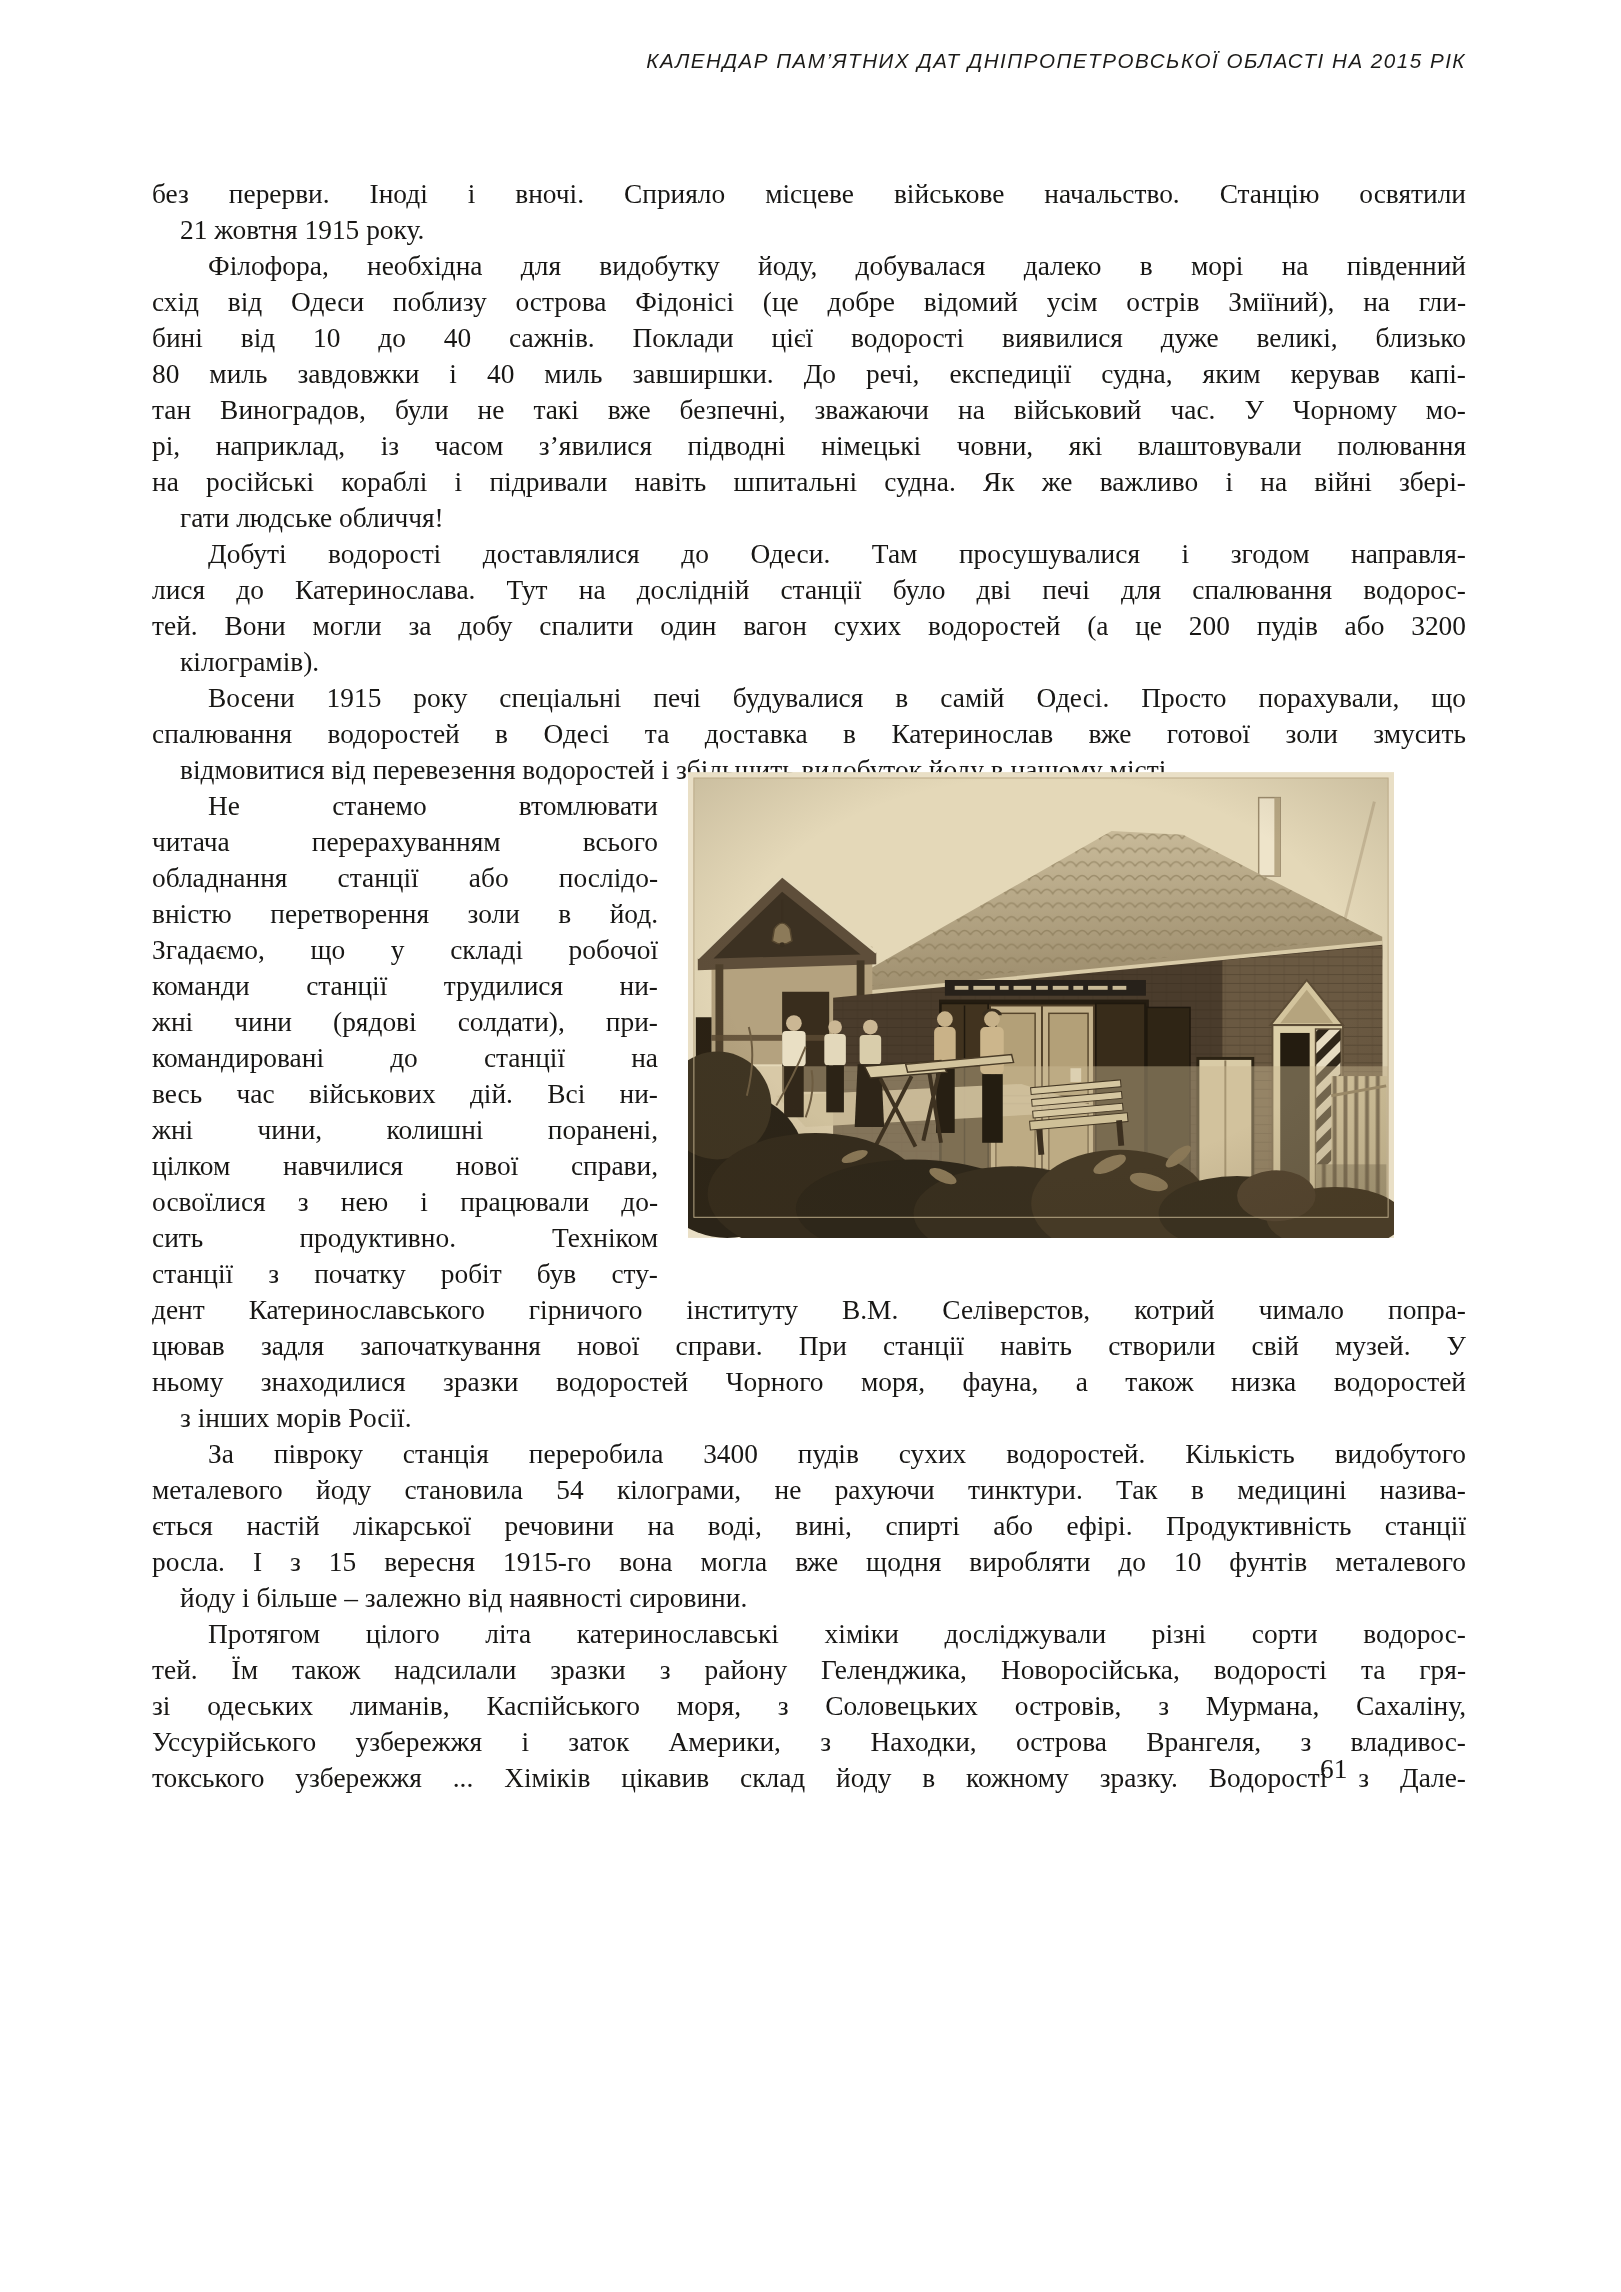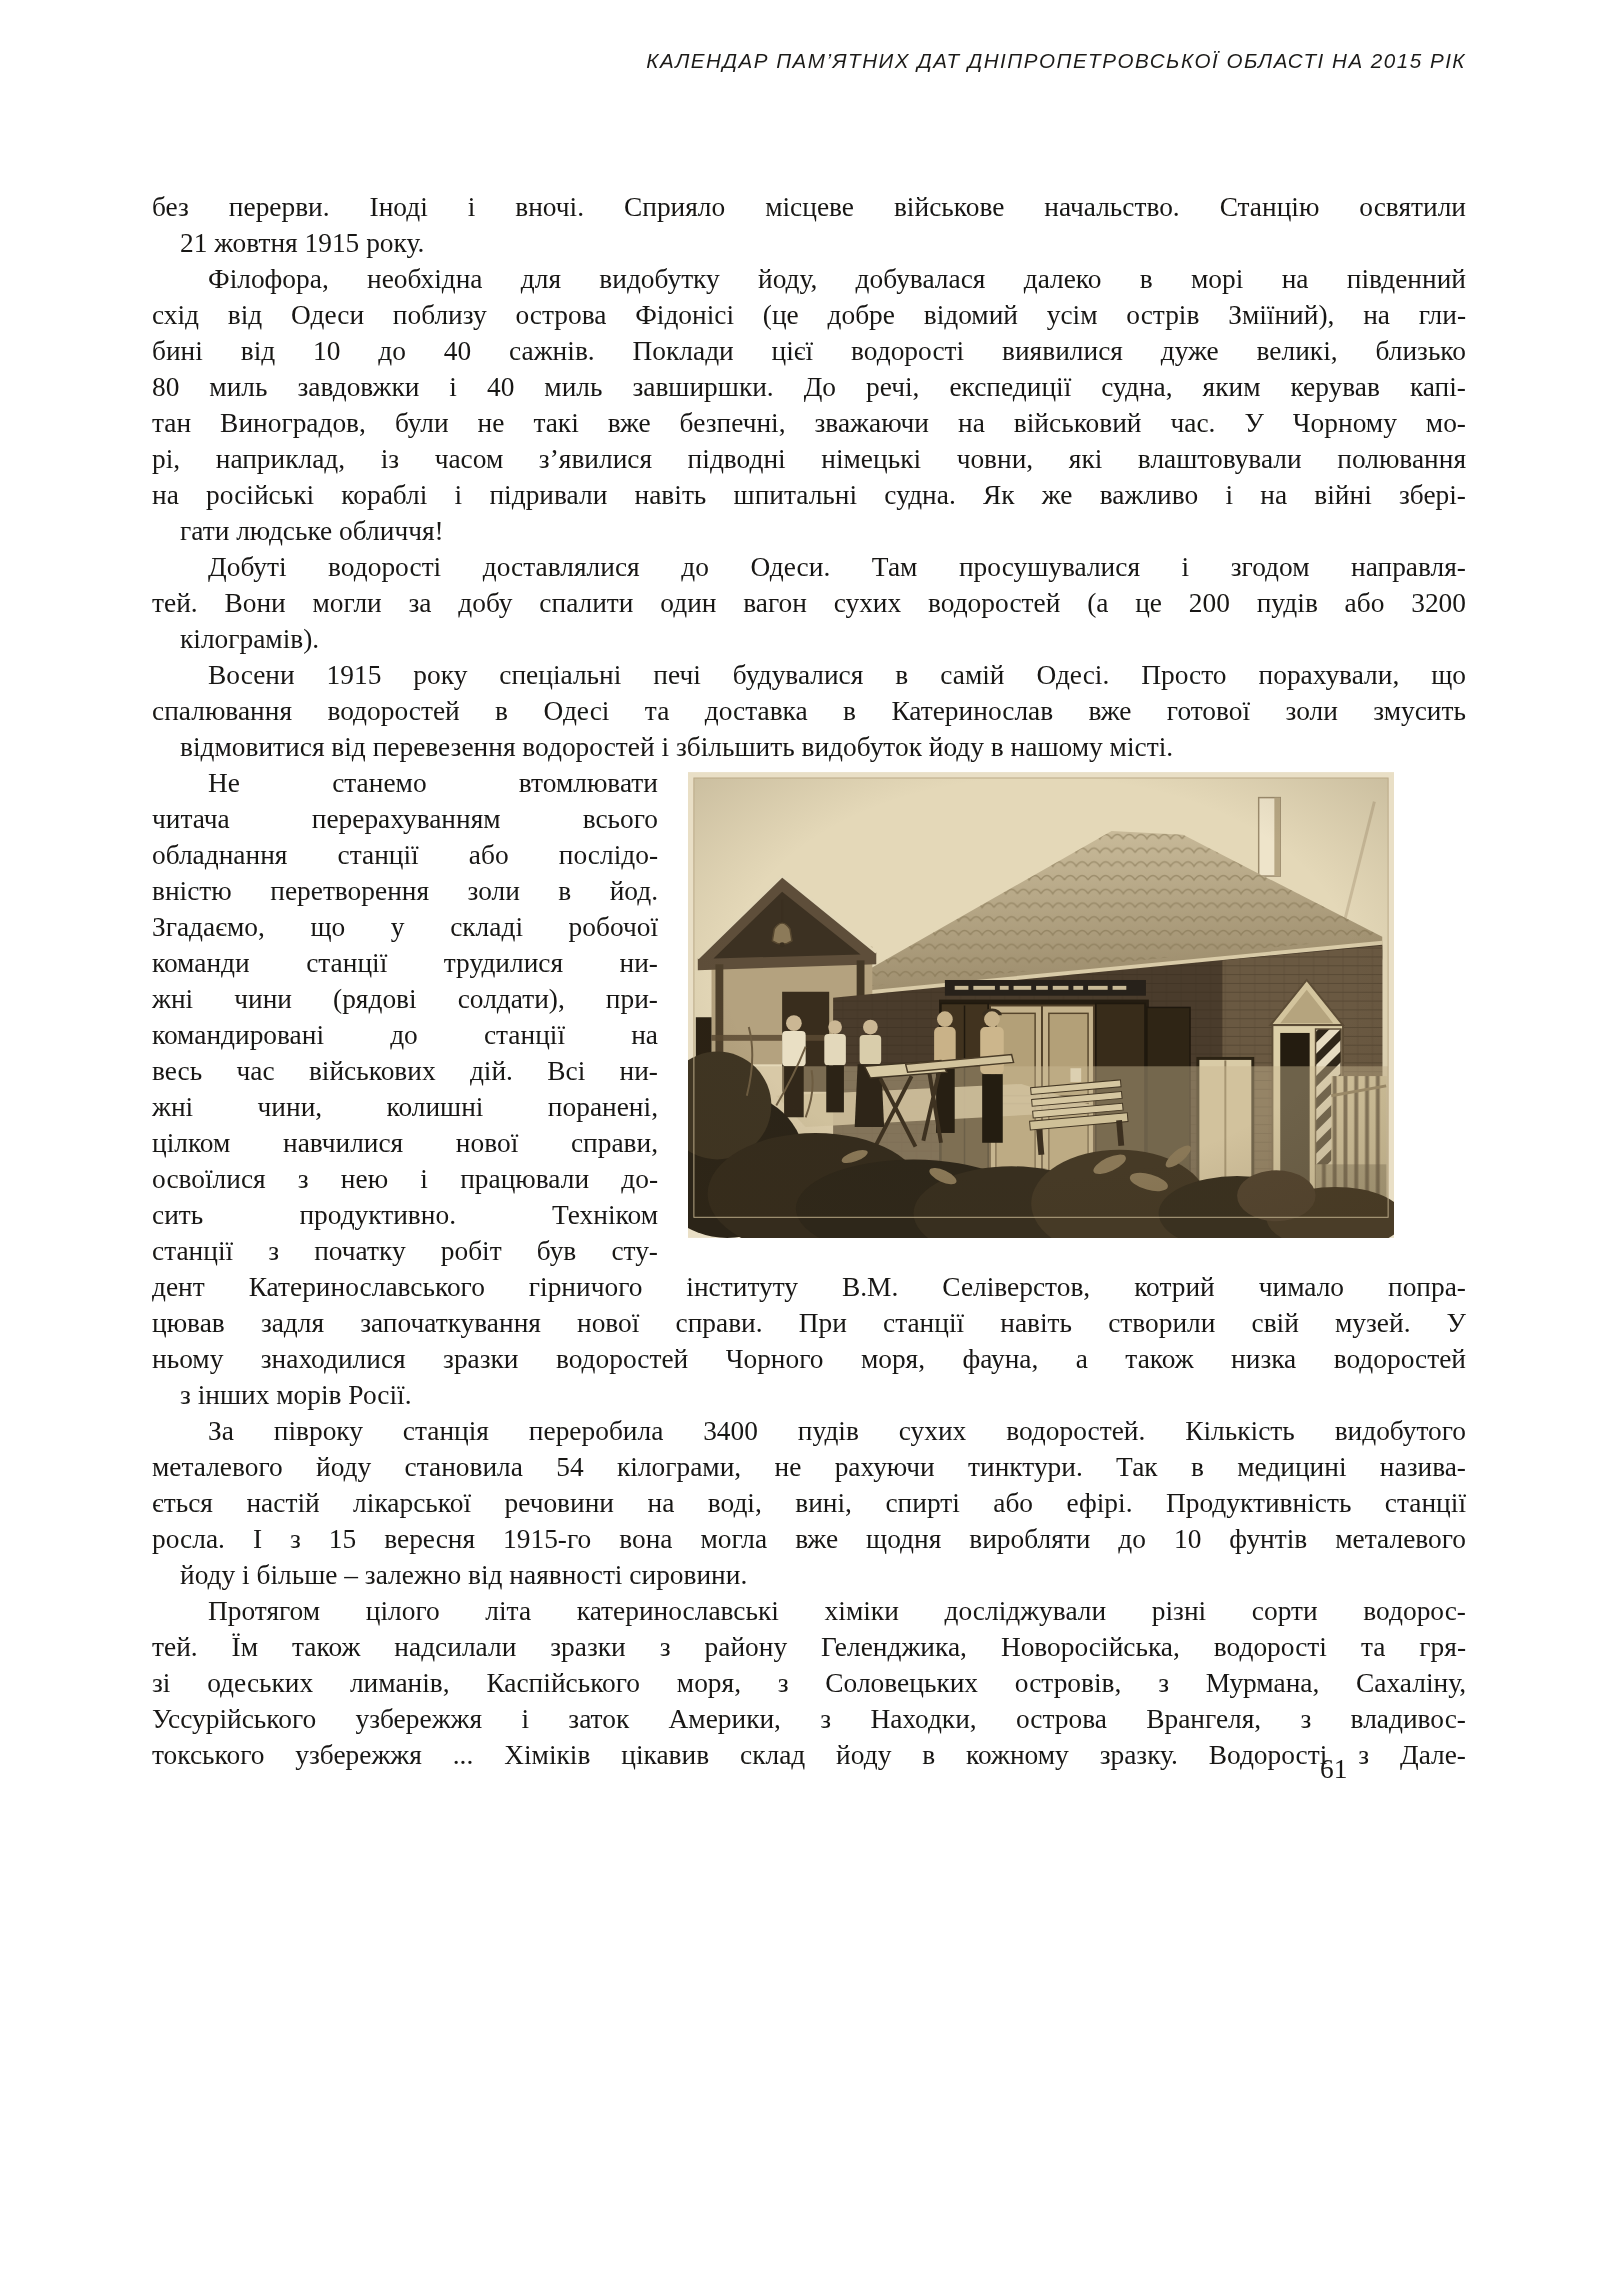--- a/index.html
+++ b/index.html
@@ -18,21 +18,21 @@
     font-family:"Liberation Sans","DejaVu Sans",sans-serif;
     font-style:italic;
     font-weight:400;
     font-size:20.6px;
     letter-spacing:1.5px;
     white-space:nowrap;
     color:#1c1b19;
   }
   .article{
     position:absolute;
-    left:152px;top:189px;width:1314px;
+    left:152px;top:176px;width:1314px;
   }
   .paragraph{margin:0;padding:0;}
   .line{
     height:36px;
     line-height:36px;
     font-size:27.4px;
     text-align:justify;
     text-align-last:justify;
     white-space:normal;
     overflow:visible;
@@ -70,20 +70,21 @@
         <div class="line">схід від Одеси поблизу острова Фідонісі (це добре відомий усім острів Зміїний), на гли-</div>
         <div class="line">бині від 10 до 40 сажнів. Поклади цієї водорості виявилися дуже великі, близько</div>
         <div class="line">80 миль завдовжки і 40 миль завширшки. До речі, експедиції судна, яким керував капі-</div>
         <div class="line">тан Виноградов, були не такі вже безпечні, зважаючи на військовий час. У Чорному мо-</div>
         <div class="line">рі, наприклад, із часом з’явилися підводні німецькі човни, які влаштовували полювання</div>
         <div class="line">на російські кораблі і підривали навіть шпитальні судна. Як же важливо і на війні збері-</div>
         <div class="line final">гати людське обличчя!</div>
       </div>
       <div class="paragraph">
         <div class="line indent">Добуті водорості доставлялися до Одеси. Там просушувалися і згодом направля-</div>
+        <div class="line">лися до Катеринослава. Тут на дослідній станції було дві печі для спалювання водорос-</div>
         <div class="line">тей. Вони могли за добу спалити один вагон сухих водоростей (а це 200 пудів або 3200</div>
         <div class="line final">кілограмів).</div>
       </div>
       <div class="paragraph">
         <div class="line indent">Восени 1915 року спеціальні печі будувалися в самій Одесі. Просто порахували, що</div>
         <div class="line">спалювання водоростей в Одесі та доставка в Катеринослав вже готової золи змусить</div>
         <div class="line final">відмовитися від перевезення водоростей і збільшить видобуток йоду в нашому місті.</div>
       </div>
       <div class="paragraph">
         <div class="line indent narrow">Не станемо втомлювати</div>

